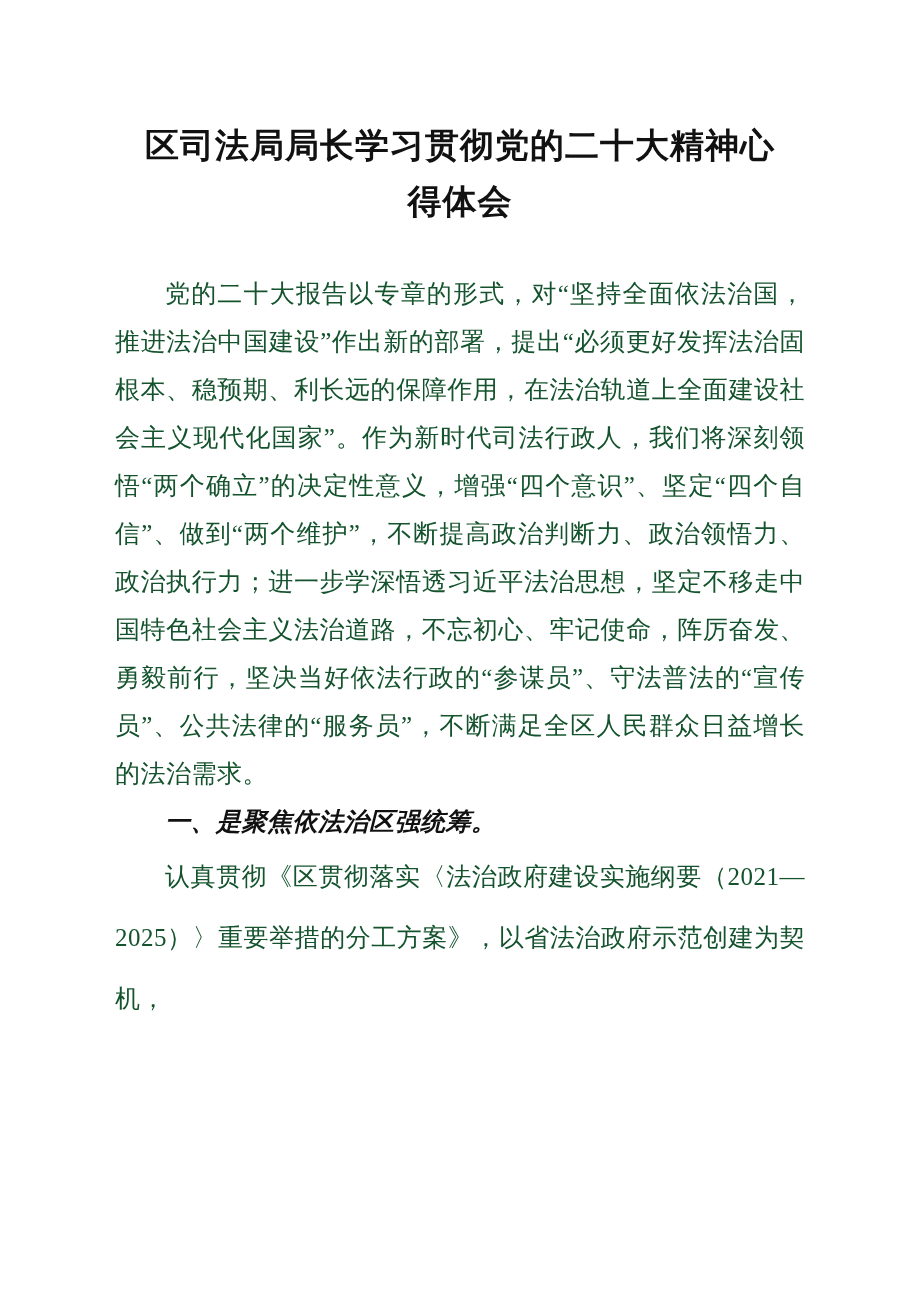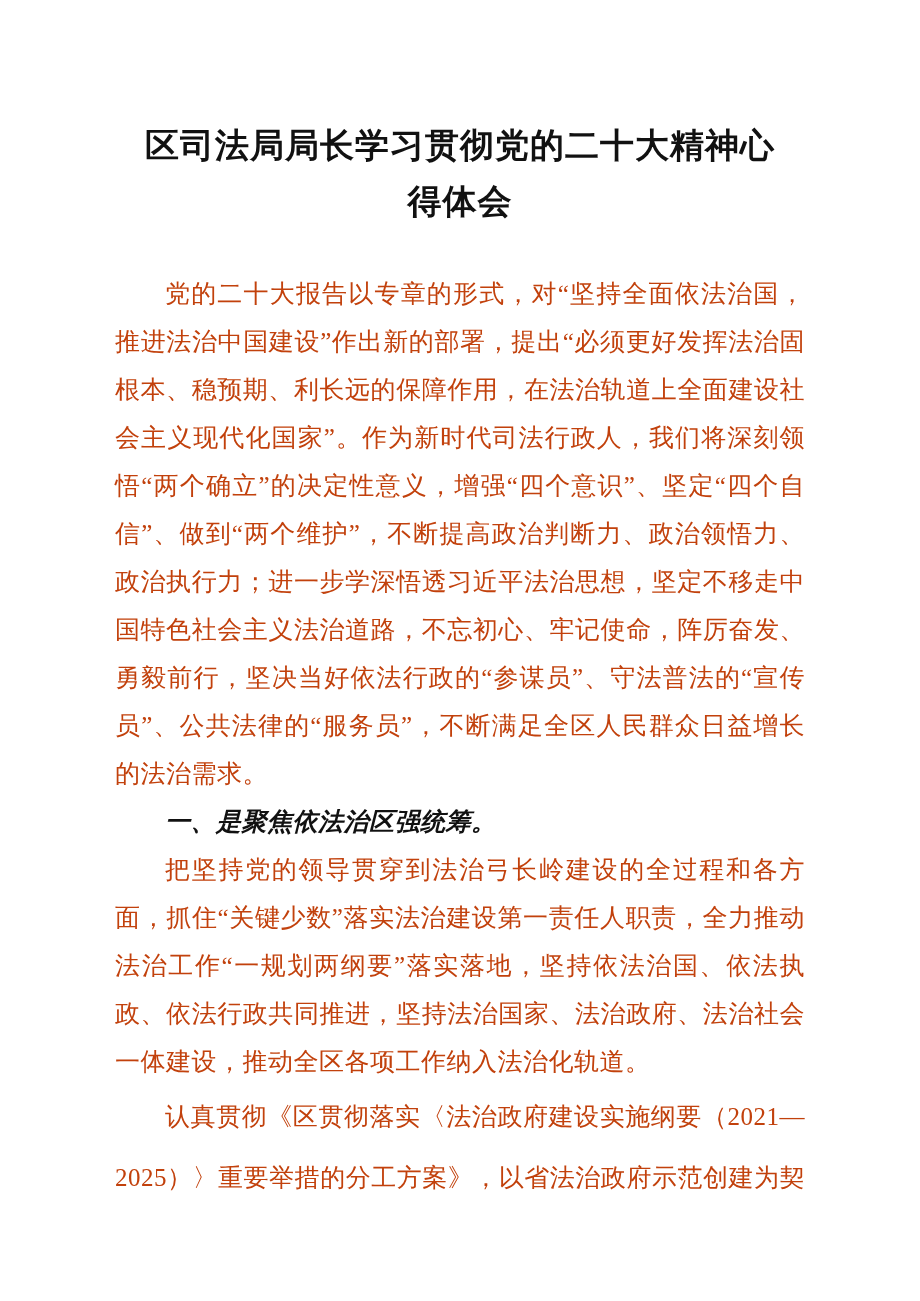--- a/index.html
+++ b/index.html
@@ -29,21 +29,21 @@
     letter-spacing: 1px;
     color: #111111;
   }
   .para {
     margin: 0;
     font-size: 25px;
     line-height: 48px;
     text-align: justify;
     text-indent: 2em;
     letter-spacing: 0.5px;
-    color: #c2410c;
+    color: #14532d;
     word-break: break-all;
   }
   .para.heading {
     font-weight: bold;
     text-align: left;
     color: #111111;
     font-style: italic;
   }
   .para.last {
     line-height: 61px;
@@ -53,18 +53,17 @@
 <body>
 
 <div class="page">
 
   <h1 class="doc-title">区司法局局长学习贯彻党的二十大精神心得体会</h1>
 
   <p class="para">党的二十大报告以专章的形式，对“坚持全面依法治国，推进法治中国建设”作出新的部署，提出“必须更好发挥法治固根本、稳预期、利长远的保障作用，在法治轨道上全面建设社会主义现代化国家”。作为新时代司法行政人，我们将深刻领悟“两个确立”的决定性意义，增强“四个意识”、坚定“四个自信”、做到“两个维护”，不断提高政治判断力、政治领悟力、政治执行力；进一步学深悟透习近平法治思想，坚定不移走中国特色社会主义法治道路，不忘初心、牢记使命，阵厉奋发、勇毅前行，坚决当好依法行政的“参谋员”、守法普法的“宣传员”、公共法律的“服务员”，不断满足全区人民群众日益增长的法治需求。</p>
 
   <p class="para heading">一、是聚焦依法治区强统筹。</p>
 
-  <p class="para">把坚持党的领导贯穿到法治弓长岭建设的全过程和各方面，抓住“关键少数”落实法治建设第一责任人职责，全力推动法治工作“一规划两纲要”落实落地，坚持依法治国、依法执政、依法行政共同推进，坚持法治国家、法治政府、法治社会一体建设，推动全区各项工作纳入法治化轨道。</p>
 
 
   <p class="para last">认真贯彻《区贯彻落实〈法治政府建设实施纲要（2021—2025）〉重要举措的分工方案》，以省法治政府示范创建为契机，</p>
 
 </div>
 
 </body></html>

